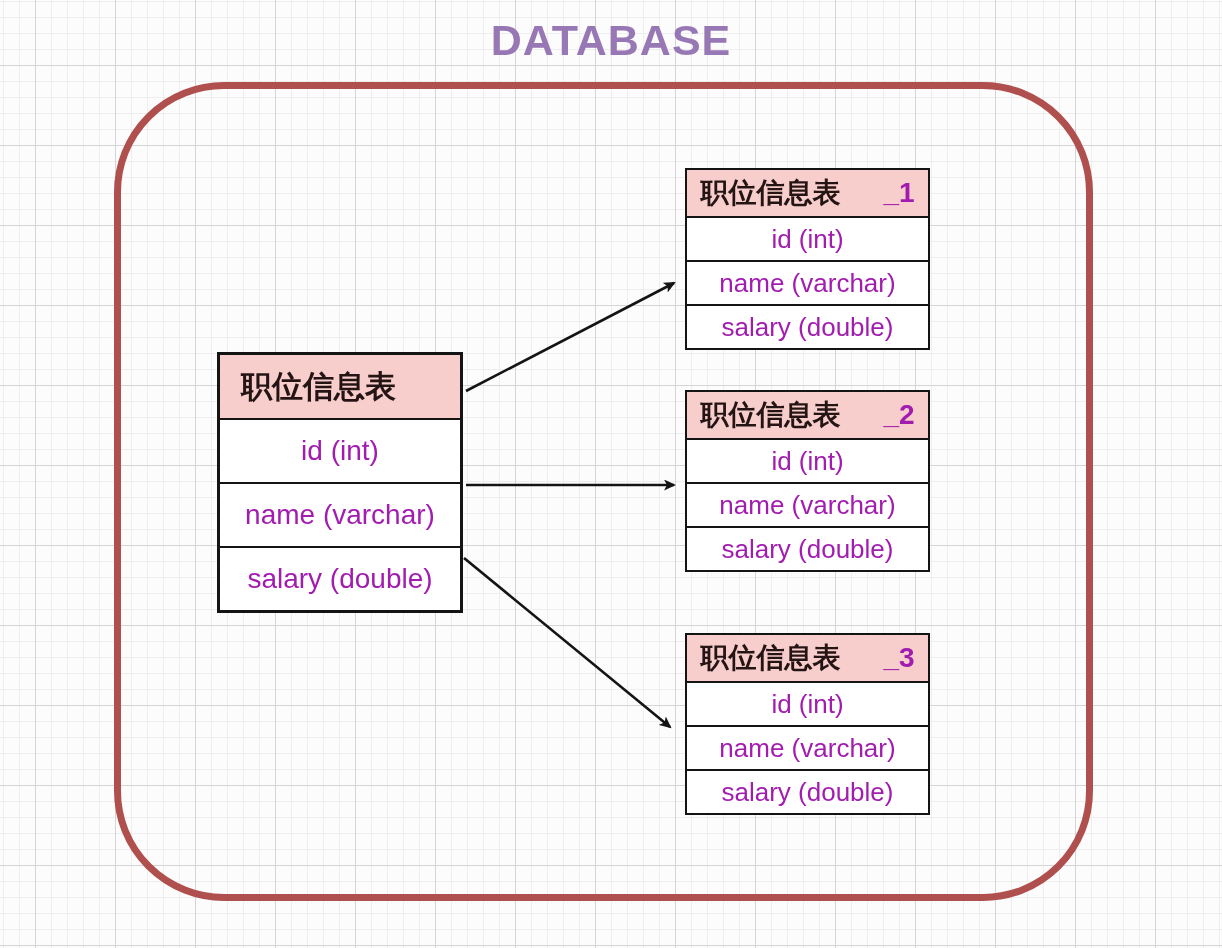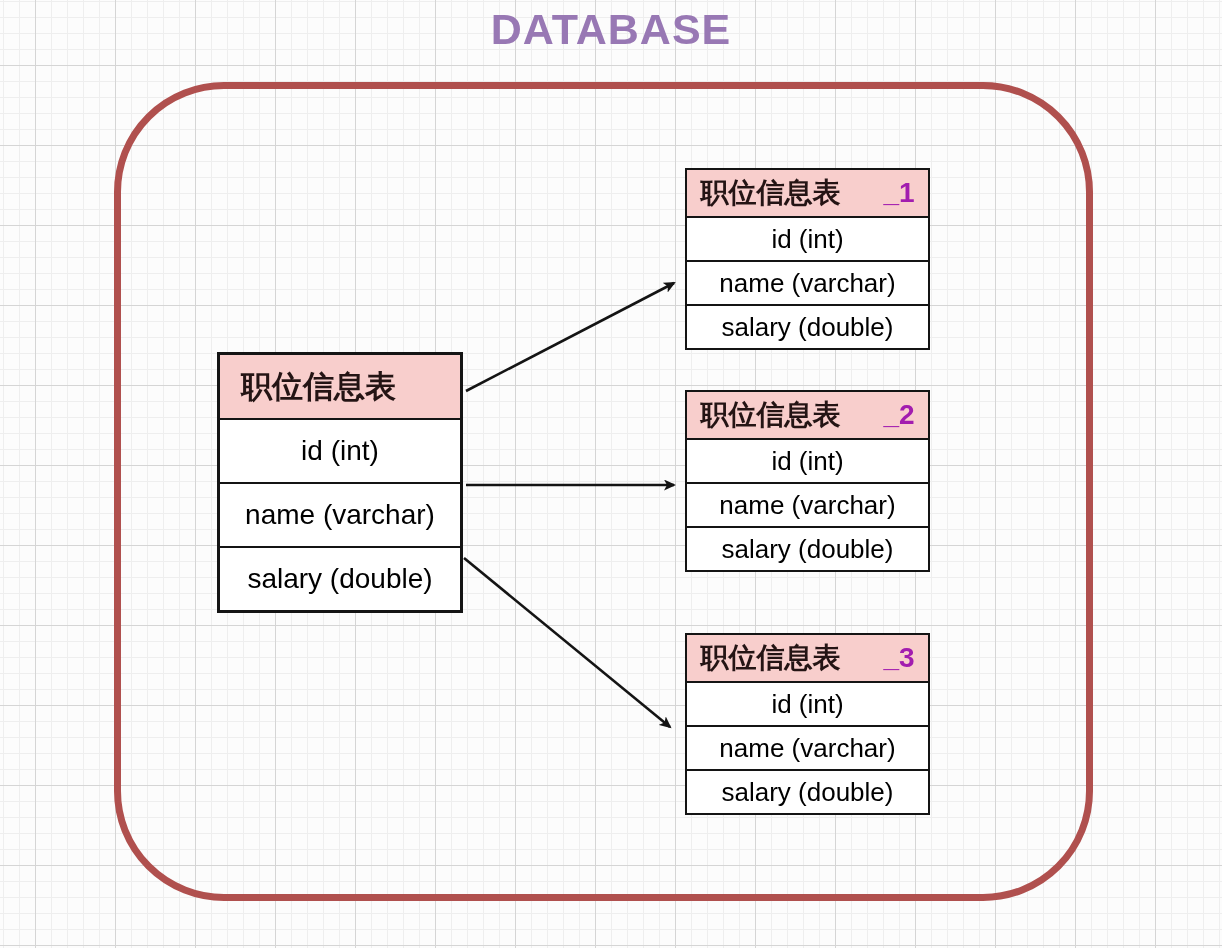--- a/index.html
+++ b/index.html
@@ -11,21 +11,21 @@
     background-image:
       linear-gradient(to right, #d5d5d5 1px, transparent 1px),
       linear-gradient(to bottom, #d5d5d5 1px, transparent 1px),
       linear-gradient(to right, #eeeeee 1px, transparent 1px),
       linear-gradient(to bottom, #eeeeee 1px, transparent 1px);
     background-size:80px 80px, 80px 80px, 16px 16px, 16px 16px;
     background-position:35px 65px, 35px 65px, 3px 1px, 3px 1px;
     font-family:"Liberation Sans", sans-serif;
   }
   .diagram-title{
-    position:absolute; top:5px; left:0; width:100%;
+    position:absolute; top:16px; left:0; width:100%;
     text-align:center;
     font-size:43px; font-weight:bold; letter-spacing:1px;
     color:#9878b4;
   }
   .boundary{
     position:absolute; left:114px; top:82px;
     width:979px; height:819px;
     border:7px solid #b0504e; border-radius:110px;
     box-sizing:border-box;
   }
@@ -41,21 +41,21 @@
     font-family:"Liberation Serif","DejaVu Serif",serif;
     font-weight:bold; color:#241414;gap:43px;
   }
   .tbl .hd .sfx{
     font-family:"Liberation Sans", sans-serif;
     font-weight:bold; color:#a21caf;
   }
   .tbl .row{
     border-bottom:2px solid #141414;
     display:flex; align-items:center; justify-content:center;
-    color:#000000; background:#fff;
+    color:#a21caf; background:#fff;
   }
   .tbl .row:last-child{ border-bottom:none; }
 
   .tbl.src{ left:217px; top:352px; width:246px; border:3px solid #141414; }
   .tbl.src .hd{ height:63px; font-size:31px; }
   .tbl.src .row{ height:62px; font-size:28px; }
 
   .tbl.shard{ width:245px; border:2px solid #141414; }
   .tbl.shard .hd{ height:46px; font-size:28px; }
   .tbl.shard .row{ height:42px; font-size:26px; }

